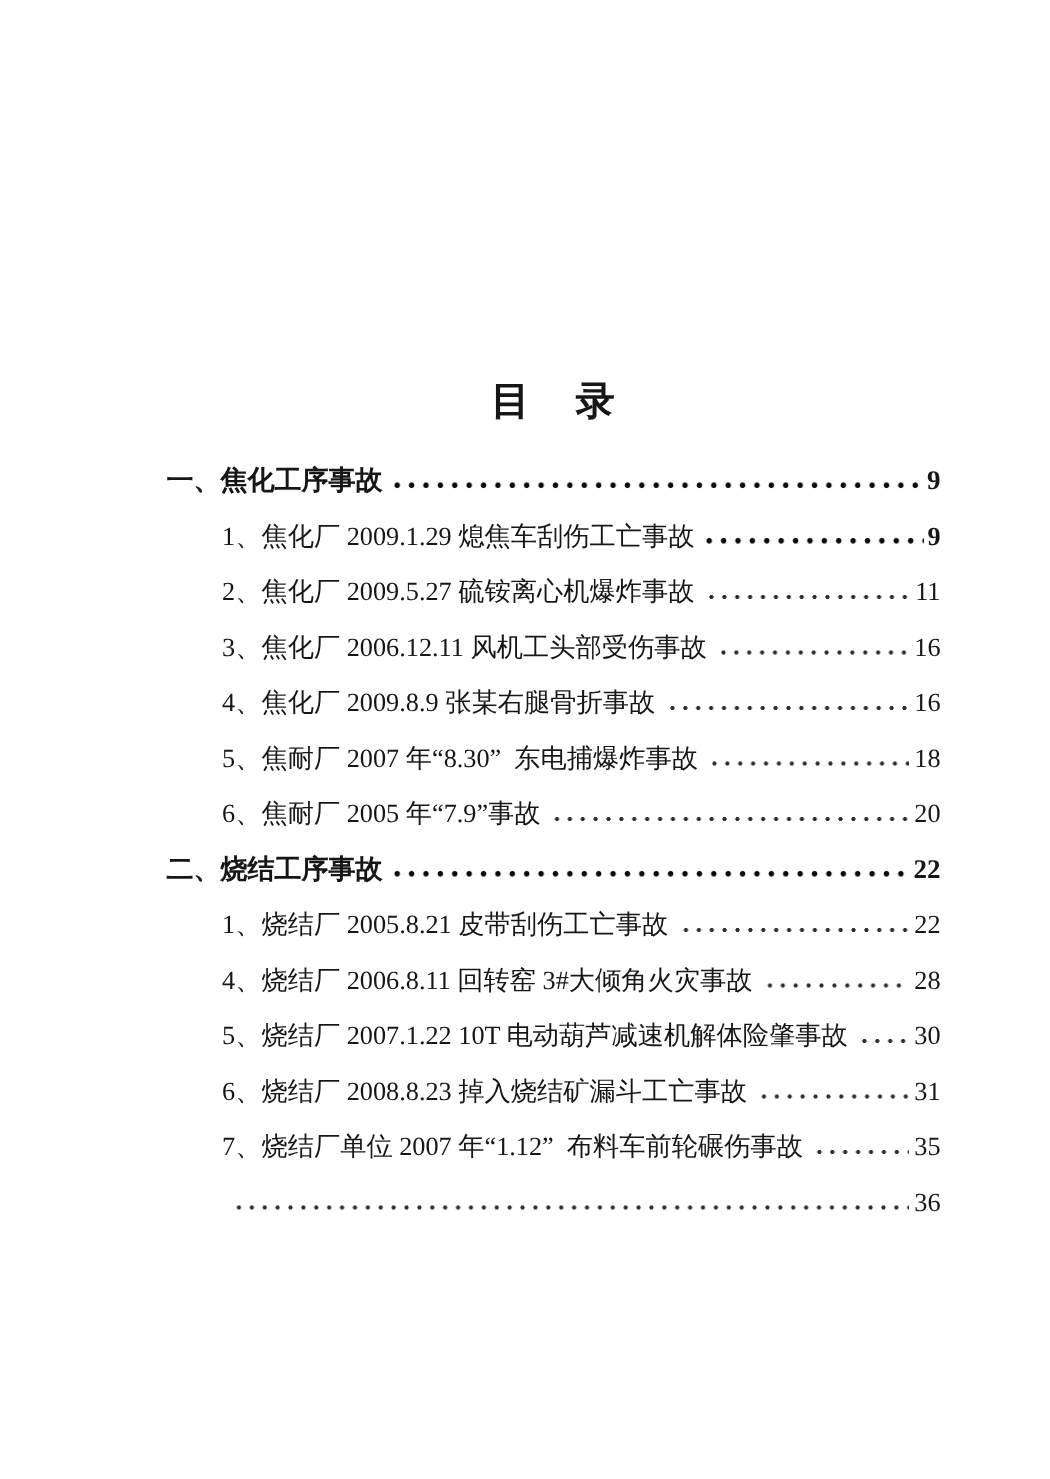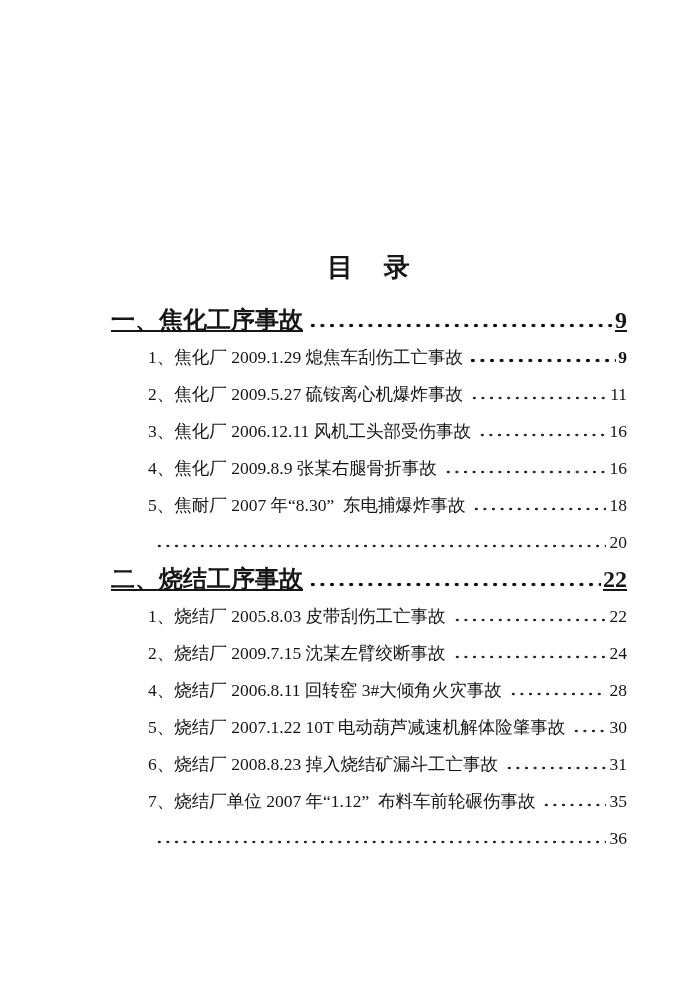--- a/index.html
+++ b/index.html
@@ -35,22 +35,21 @@
   }
   .row {
     display: flex;
     align-items: baseline;
     line-height: 37px;
     font-size: 17.5px;
     white-space: nowrap;
   }
   .row.section {
     font-weight: bold;
-    font-size: 24px;
-    text-decoration: underline;
+    font-size: 18px;
   }
   .row.item {
     padding-left: 37px;
     justify-content: center;
   }
   .label {
     white-space: pre;
     flex: 0 0 auto;
   }
   .leader {
@@ -110,37 +109,33 @@
           <span class="label">4、焦化厂 2009.8.9 张某右腿骨折事故</span>
           <span class="leader"></span>
           <span class="pagenum">16</span>
         </div>
         <div class="row item">
           <span class="label">5、焦耐厂 2007 年“8.30”  东电捕爆炸事故</span>
           <span class="leader"></span>
           <span class="pagenum">18</span>
         </div>
         <div class="row item">
+          <span class="label">6、焦耐厂 2005 年“7.9”事故</span>
           <span class="leader"></span>
           <span class="pagenum">20</span>
         </div>
         <div class="row section">
           <span class="label">二、烧结工序事故</span>
           <span class="leader bold"></span>
           <span class="pagenum bold">22</span>
         </div>
         <div class="row item">
-          <span class="label">1、烧结厂 2005.8.03 皮带刮伤工亡事故</span>
+          <span class="label">1、烧结厂 2005.8.21 皮带刮伤工亡事故</span>
           <span class="leader"></span>
           <span class="pagenum">22</span>
-        </div>
-        <div class="row item">
-          <span class="label">2、烧结厂 2009.7.15 沈某左臂绞断事故</span>
-          <span class="leader"></span>
-          <span class="pagenum">24</span>
         </div>
         <div class="row item">
           <span class="label">4、烧结厂 2006.8.11 回转窑 3#大倾角火灾事故</span>
           <span class="leader"></span>
           <span class="pagenum">28</span>
         </div>
         <div class="row item">
           <span class="label">5、烧结厂 2007.1.22 10T 电动葫芦减速机解体险肇事故</span>
           <span class="leader"></span>
           <span class="pagenum">30</span>

